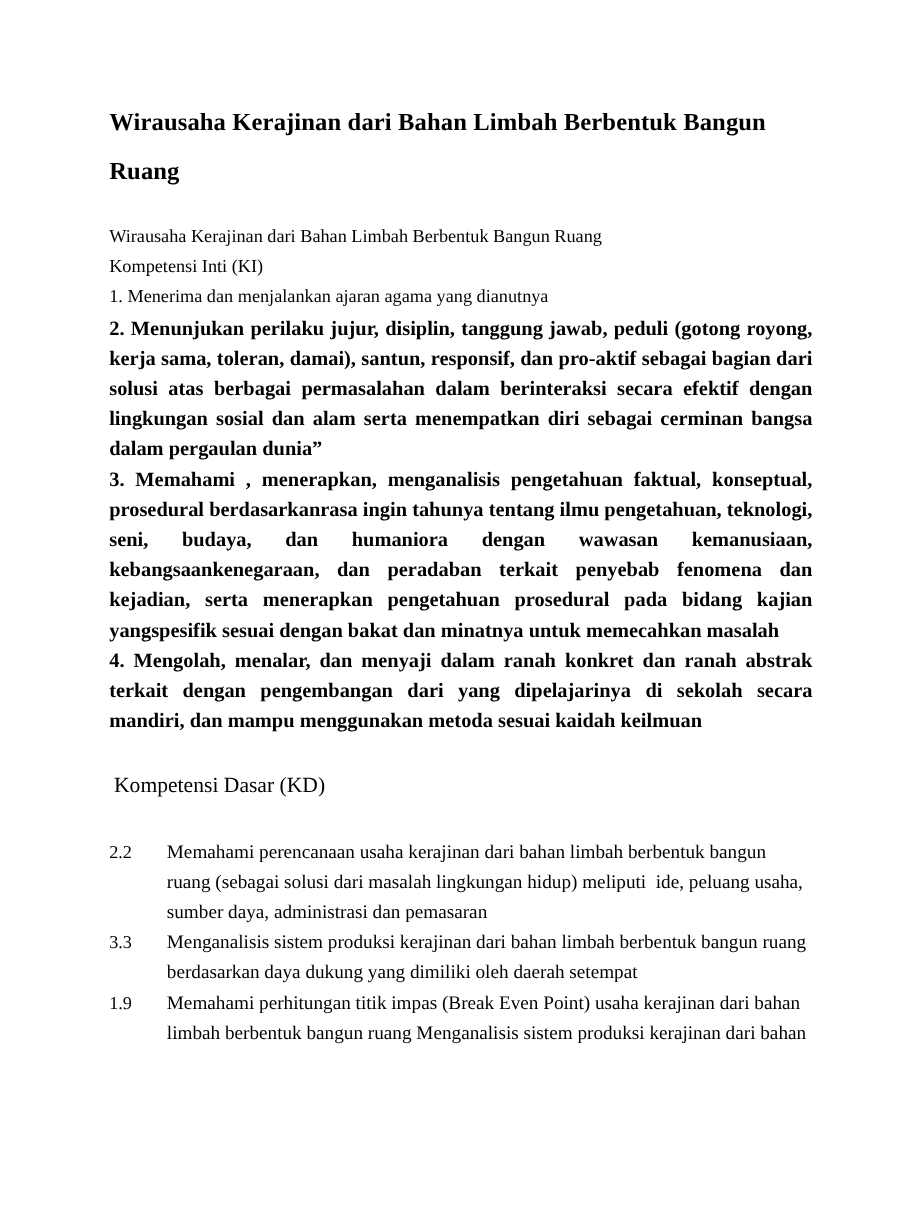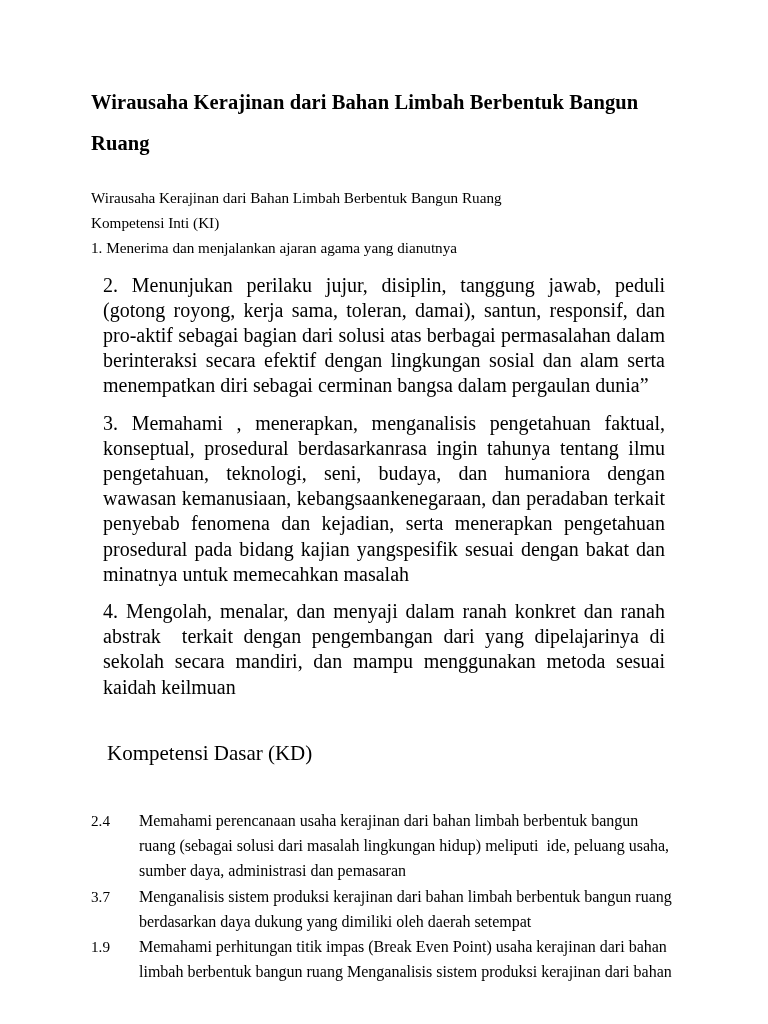--- a/index.html
+++ b/index.html
@@ -53,32 +53,33 @@
 
   .line {
     font-size: 15.2px;
     line-height: 25.2px;
     text-align: left;
     margin: 0;
     white-space: pre-wrap;
   }
 
   .para {
-    font-size: 20px;
+    font-size: 17px;
     line-height: 25.2px;
     text-align: justify;
     text-justify: inter-word;
-    margin: 12px;
+    margin: 0;
     white-space: pre-wrap;
+    font-weight: bold;
   }
 
   .kd-heading {
-    font-size: 21px;
+    font-size: 18px;
     line-height: 25.2px;
-    margin: 16px;
+    margin: 4px;
     padding-top: 25px;
   }
 
   
   .kd-list {
     margin: 0;
     padding-top: 26px;
   }
 
   .kd-row {
@@ -126,27 +127,27 @@
 
       <p class="para">4. Mengolah, menalar, dan menyaji dalam ranah konkret dan ranah abstrak  terkait dengan pengembangan dari yang dipelajarinya di sekolah secara mandiri, dan mampu menggunakan metoda sesuai kaidah keilmuan</p>
 
     </div>
 
     <p class="kd-heading">Kompetensi Dasar (KD)</p>
 
     <div class="kd-list">
 
       <div class="kd-row">
-        <span class="kd-code">2.4</span>
+        <span class="kd-code">2.2</span>
         <span class="kd-text">Memahami perencanaan usaha kerajinan dari bahan limbah berbentuk bangun ruang (sebagai solusi dari masalah lingkungan hidup) meliputi  ide, peluang usaha, sumber daya, administrasi dan pemasaran</span>
       </div>
 
 
       <div class="kd-row">
-        <span class="kd-code">3.7</span>
+        <span class="kd-code">3.3</span>
         <span class="kd-text">Menganalisis sistem produksi kerajinan dari bahan limbah berbentuk bangun ruang berdasarkan daya dukung yang dimiliki oleh daerah setempat</span>
       </div>
 
 
       <div class="kd-row">
         <span class="kd-code">1.9</span>
         <span class="kd-text">Memahami perhitungan titik impas (Break Even Point) usaha kerajinan dari bahan limbah berbentuk bangun ruang Menganalisis sistem produksi kerajinan dari bahan</span>
       </div>
 
     </div>

